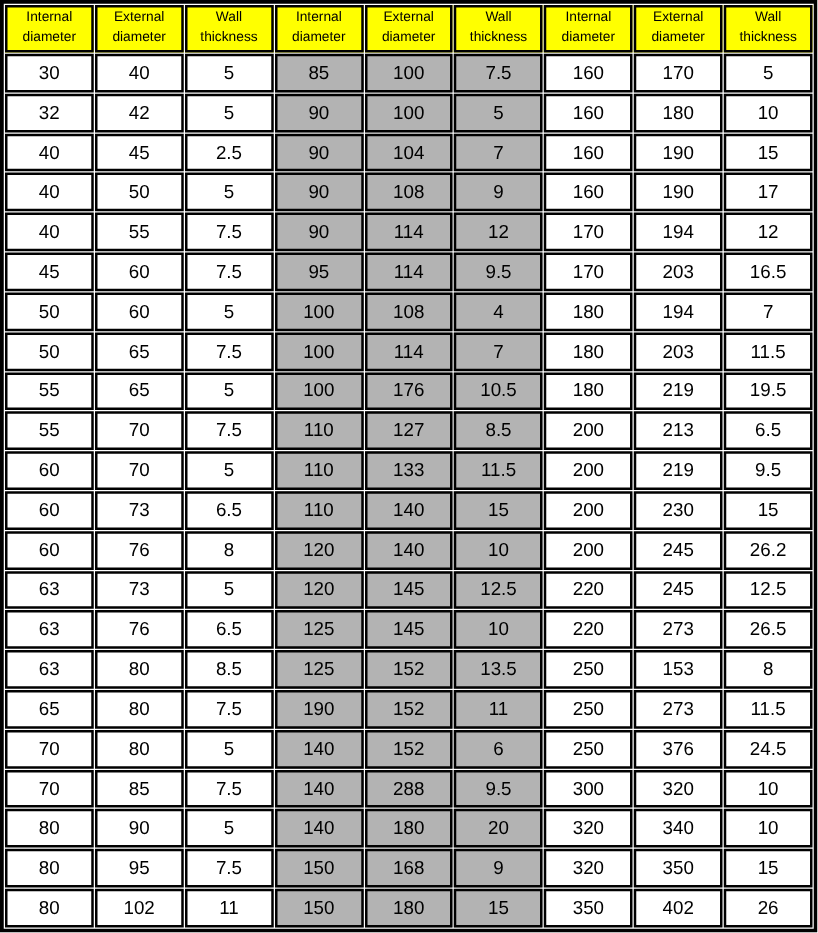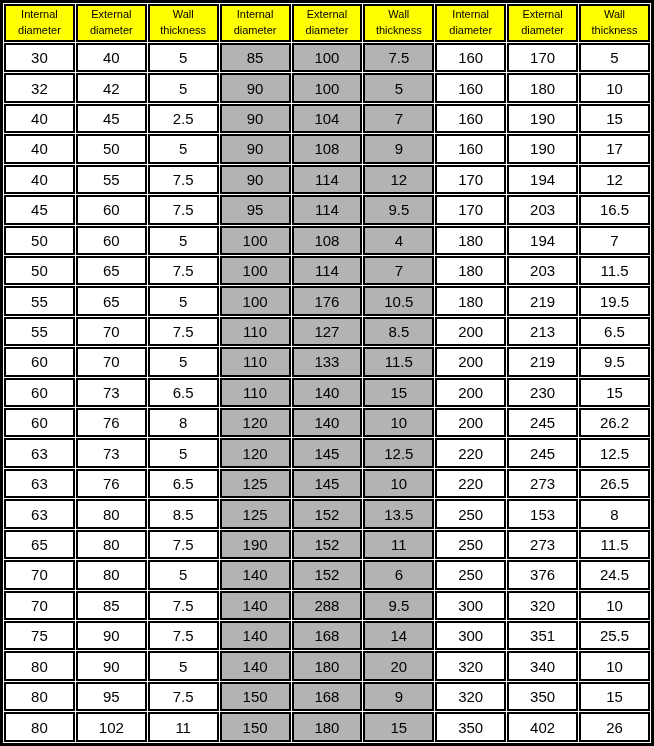--- a/index.html
+++ b/index.html
@@ -275,31 +275,20 @@
         <td class="cell">85</td>
         <td class="cell">7.5</td>
         <td class="cell shaded">140</td>
         <td class="cell shaded">288</td>
         <td class="cell shaded">9.5</td>
         <td class="cell">300</td>
         <td class="cell">320</td>
         <td class="cell">10</td>
       </tr>
       <tr>
-        <td class="cell">75</td>
-        <td class="cell">90</td>
-        <td class="cell">7.5</td>
-        <td class="cell shaded">140</td>
-        <td class="cell shaded">168</td>
-        <td class="cell shaded">14</td>
-        <td class="cell">300</td>
-        <td class="cell">351</td>
-        <td class="cell">25.5</td>
-      </tr>
-      <tr>
         <td class="cell">80</td>
         <td class="cell">90</td>
         <td class="cell">5</td>
         <td class="cell shaded">140</td>
         <td class="cell shaded">180</td>
         <td class="cell shaded">20</td>
         <td class="cell">320</td>
         <td class="cell">340</td>
         <td class="cell">10</td>
       </tr>

